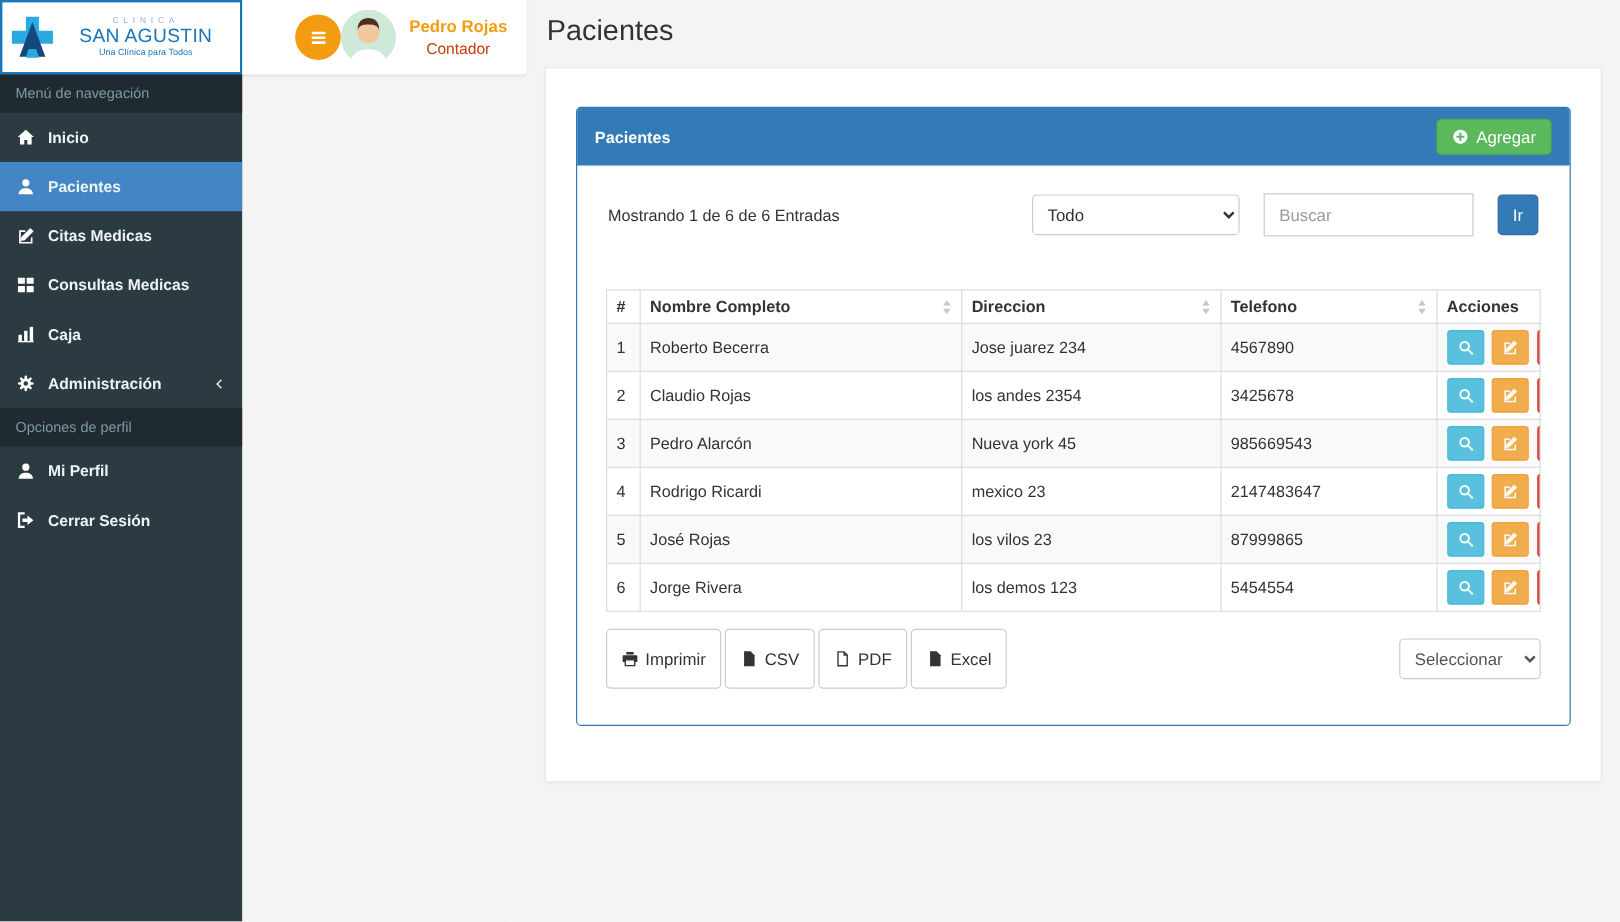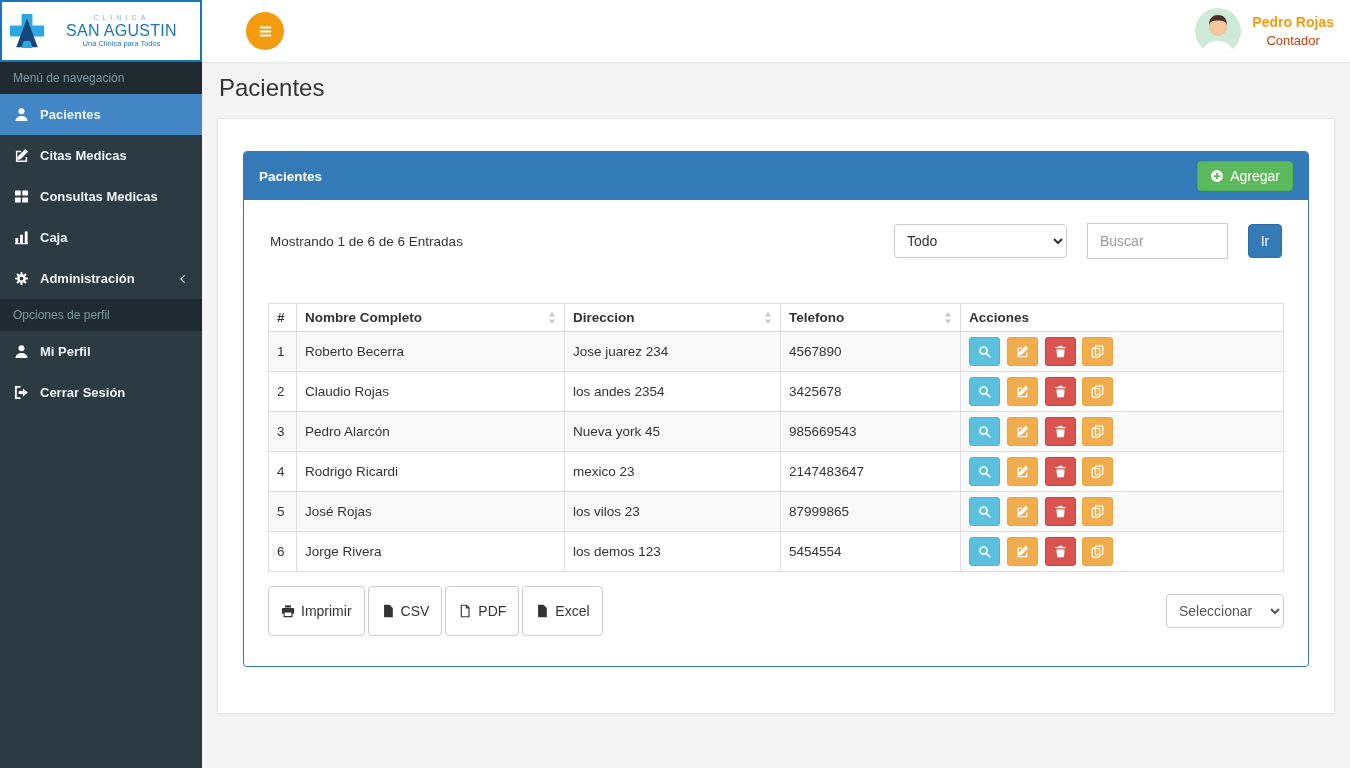--- a/index.html
+++ b/index.html
@@ -17,21 +17,21 @@
   .logo-tag { font-size:7.5px; color:#1b75bb; }
   .nav-header { background:#1f2b31; color:#7f98a5; font-size:12px; padding:9px 13px; }
   .nav-item { display:flex; align-items:center; gap:11px; padding:13px 14px; color:#eef3f5; font-size:13px; font-weight:600; cursor:pointer; text-decoration:none; }
   .nav-item.active { background:#4286c5; }
   .nav-ic { width:15px; height:15px; display:inline-flex; flex:0 0 15px; }
   .nav-ic svg { width:15px; height:15px; fill:#fff; }
   .chevron { margin-left:auto; display:inline-flex; }
   .chevron svg { width:12px; height:12px; fill:#dfe7ea; }
 
   
-  .main { flex:1; display:flex; flex-direction:column; background:#f4f4f4; min-width:0; }
+  .main { flex:1; display:flex; flex-direction:row; background:#f4f4f4; min-width:0; }
   .topbar { height:62px; background:#fff; display:flex; align-items:center; justify-content:space-between; padding:0 16px 0 44px; box-shadow:0 1px 2px rgba(0,0,0,.08); }
   .hamburger { width:38px; height:38px; border-radius:50%; background:#f39c12; border:none; display:flex; align-items:center; justify-content:center; cursor:pointer; }
   .hamburger svg { width:17px; height:17px; fill:#fff; }
   .user-block { display:flex; align-items:center; gap:11px; cursor:pointer; }
   .avatar { width:46px; height:46px; border-radius:50%; overflow:hidden; display:block; flex:0 0 46px; }
   .user-name { color:#f39c12; font-weight:bold; font-size:14px; }
   .user-role { color:#c2410c; font-size:13px; margin-top:3px;text-align:center; }
 
   .content { flex:1; padding:8px 15px; overflow:hidden; }
   .page-title { font-size:24px; font-weight:normal; color:#333; margin:4px 0 16px 2px; }
@@ -41,21 +41,21 @@
   .panel { border:1px solid #337ab7; border-radius:4px; }
   .panel-heading { background:#337ab7; color:#fff; min-height:48px; padding:7px 15px; display:flex; align-items:center; justify-content:space-between; border-radius:3px 3px 0 0; }
   .panel-title { font-weight:bold; font-size:13.5px; }
   .btn-add { background:#5cb85c; border:1px solid #4cae4c; color:#fff; font-size:14px; padding:6px 12px; border-radius:4px; display:inline-flex; align-items:center; gap:6px; cursor:pointer; font-family:inherit; }
   .btn-add svg { width:14px; height:14px; fill:#fff; }
   .panel-body { padding:15px 24px 30px; }
 
   .controls { display:flex; align-items:center; margin:8px 2px 44px; font-size:13.5px; color:#333; }
   .controls-right { margin-left:auto; display:flex; align-items:center; gap:20px;justify-content:space-between; }
   select.filter { width:173px; height:34px; border:1px solid #ccc; border-radius:4px; padding:0 8px; font-size:14px; color:#333; background:#fff; font-family:inherit; }
-  input.search { width:141px; height:34px; border:1px solid #ccc; border-radius:0; padding:17px 12px; font-size:14px; font-family:inherit; }
+  input.search { width:175px; height:34px; border:1px solid #ccc; border-radius:0; padding:17px 12px; font-size:14px; font-family:inherit; }
   input.search::placeholder { color:#9a9a9a; }
   .btn-ir { width:34px; height:34px; background:#337ab7; border:1px solid #2e6da4; border-radius:4px; color:#fff; font-size:14px; cursor:pointer; font-family:inherit; }
 
   table { width:100%; border-collapse:collapse; table-layout:fixed; }
   th, td { border:1px solid #ddd; padding:8px; font-size:13.5px; text-align:left; vertical-align:middle; overflow:hidden; }
   thead th { font-weight:bold; color:#333; padding:6px 8px; }
   tbody tr:nth-child(odd) { background:#f9f9f9; }
   tbody tr:nth-child(even) { background:#fff; }
   .col-num { width:28px; }
   .col-name { width:268px; }
@@ -90,20 +90,28 @@
       </svg>
       <div class="logo-text">
         <div class="logo-clinica">CLINICA</div>
         <div class="logo-name">SAN AGUSTIN</div>
         <div class="logo-tag">Una Clínica para Todos</div>
       </div>
     </div>
 
     <div class="nav-header">Menú de navegación</div>
 
+    <a class="nav-item">
+      <span class="nav-ic">
+        <svg viewBox="0 0 16 16">
+            <path d="M8 1.2L.8 7.6h2v6.6h3.9v-4h2.6v4h3.9V7.6h2z"></path>
+          </svg>
+      </span>
+      <span>Inicio</span>
+    </a>
 
     <a class="nav-item active">
       <span class="nav-ic">
         <svg viewBox="0 0 16 16">
             <circle cx="8" cy="4.6" r="3.2"></circle>
             <path d="M1.6 14.8c.3-3.6 3-5.3 6.4-5.3s6.1 1.7 6.4 5.3z"></path>
           </svg>
       </span>
       <span>Pacientes</span>
     </a>

